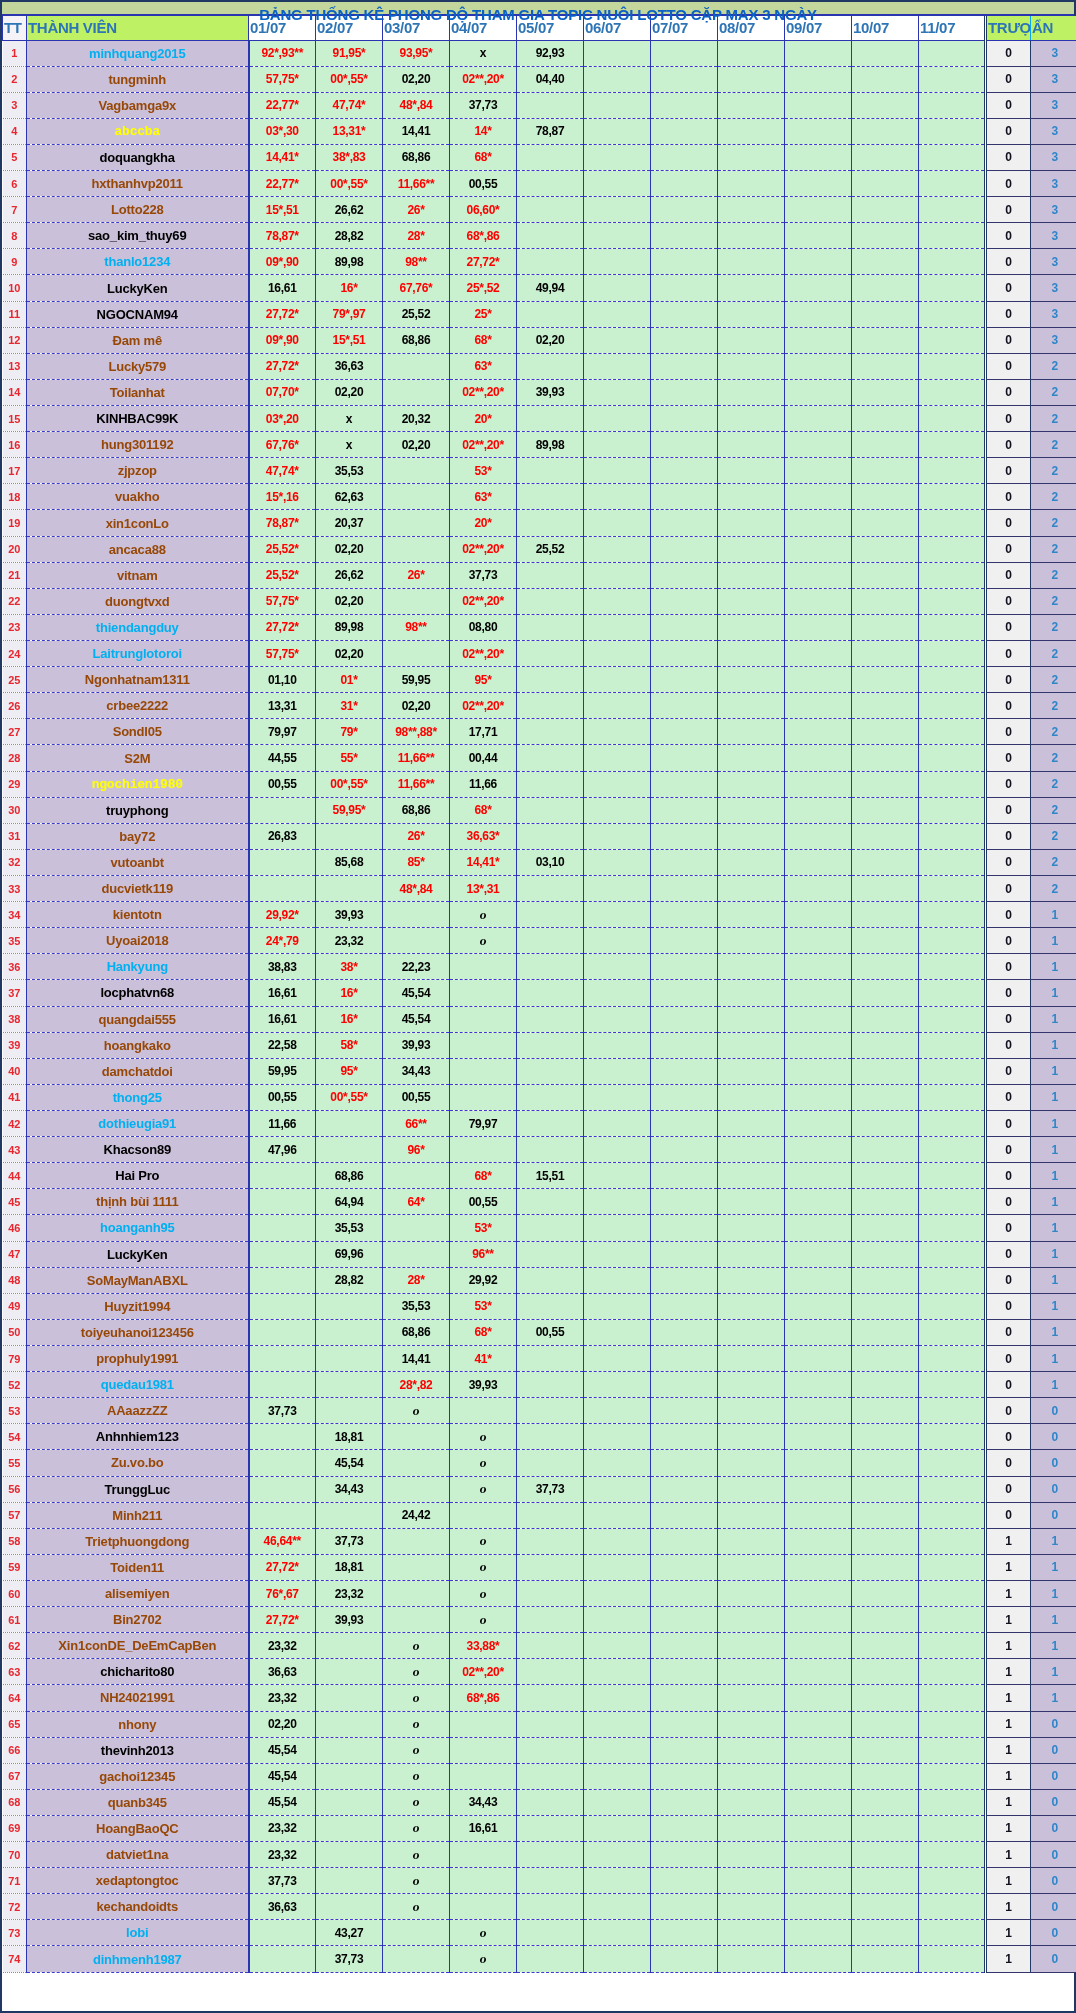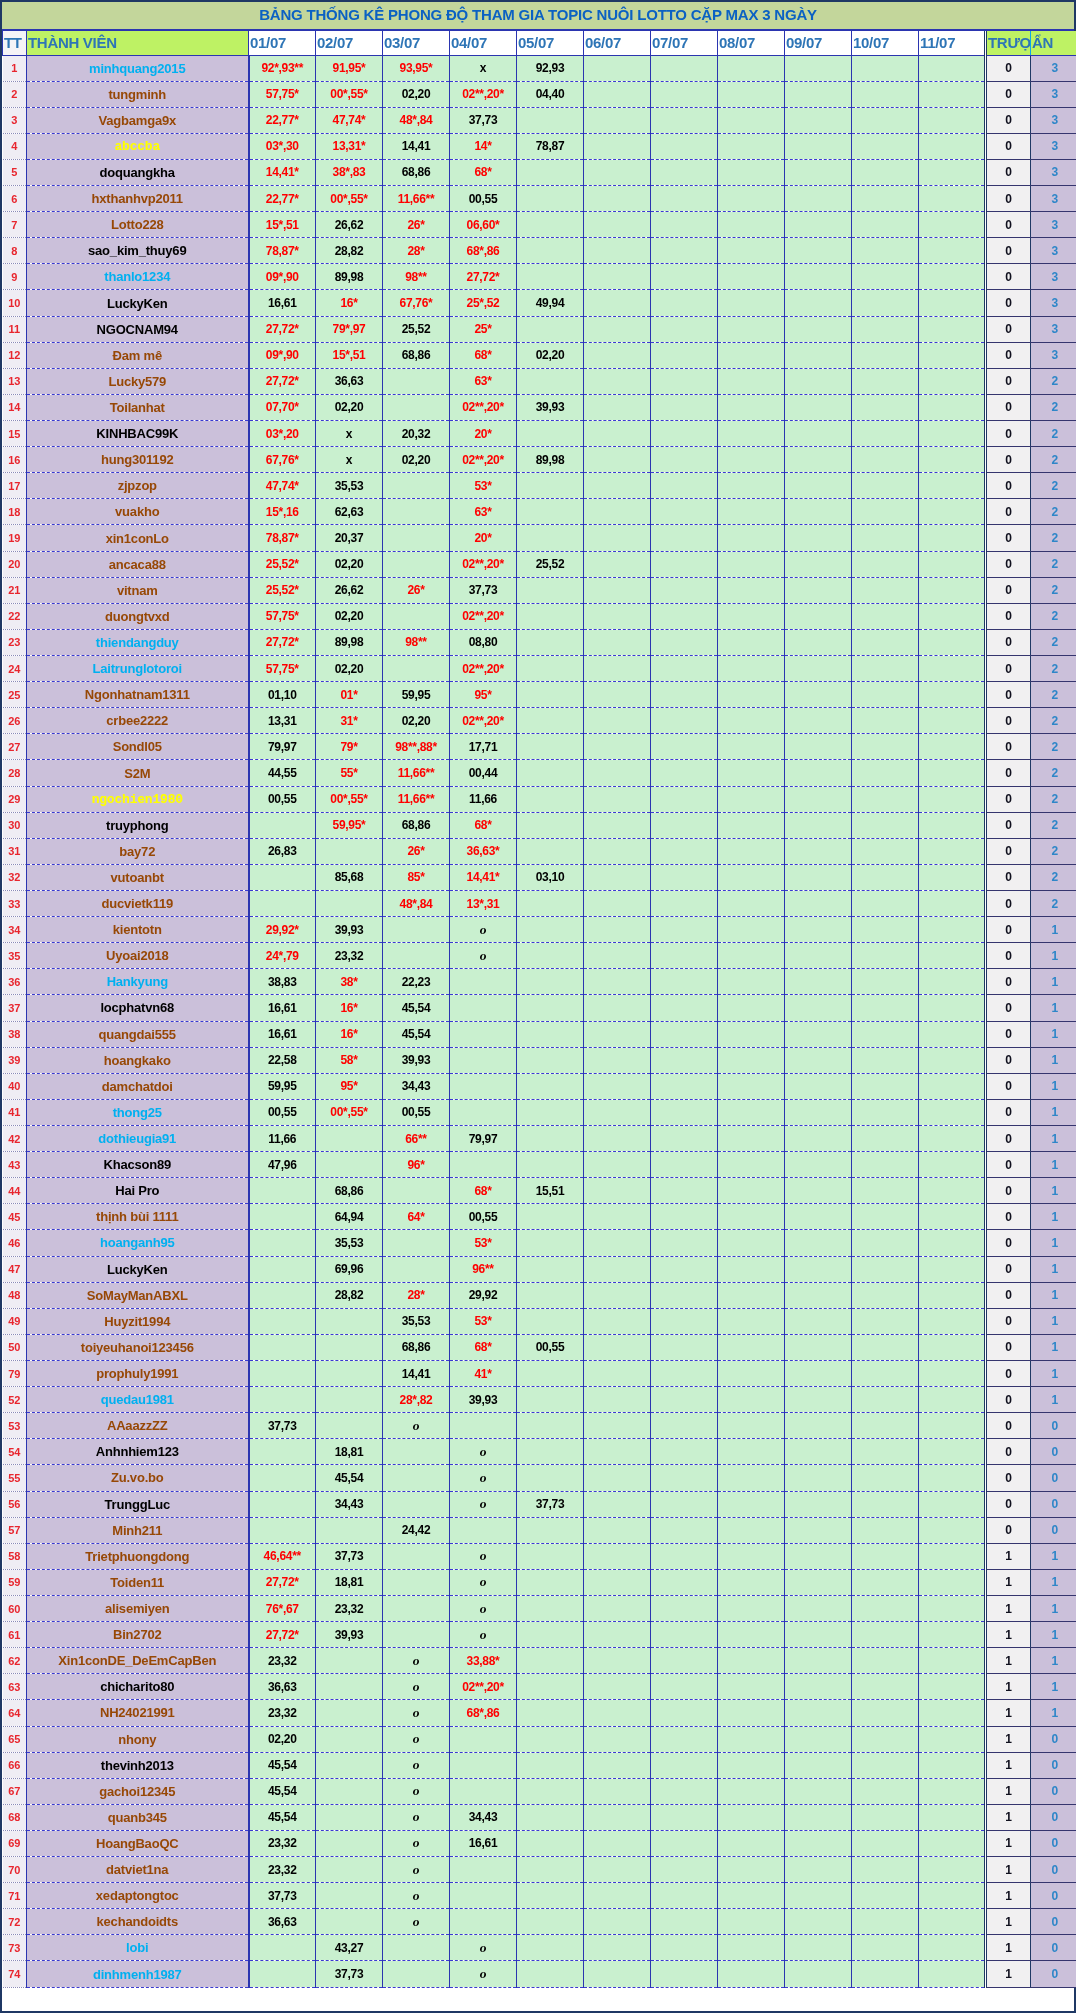--- a/index.html
+++ b/index.html
@@ -4,21 +4,21 @@
 <style>
   html,body{margin:0;padding:0;background:#fff;}
   *{box-sizing:border-box;}
   .sheet{
     width:1076px;height:2013px;
     font-family:"Liberation Sans",sans-serif;
     border:2px solid #1F3864;
     background:#fff;
   }
   .title1{
-    height:29px;line-height:25px;text-align:center;
+    height:14px;line-height:25px;text-align:center;
     background:var(--title-bg);color:var(--title-text);
     font-weight:bold;font-size:15px;letter-spacing:-0.2px;
     border-bottom:2px solid #2B35B0;
   }
   .title2{
     height:25px;line-height:24px;text-align:center;
     background:var(--subtitle-bg);color:var(--subtitle-text);
     font-weight:bold;font-size:15px;
     border-bottom:2px solid #2B35B0;
   }

